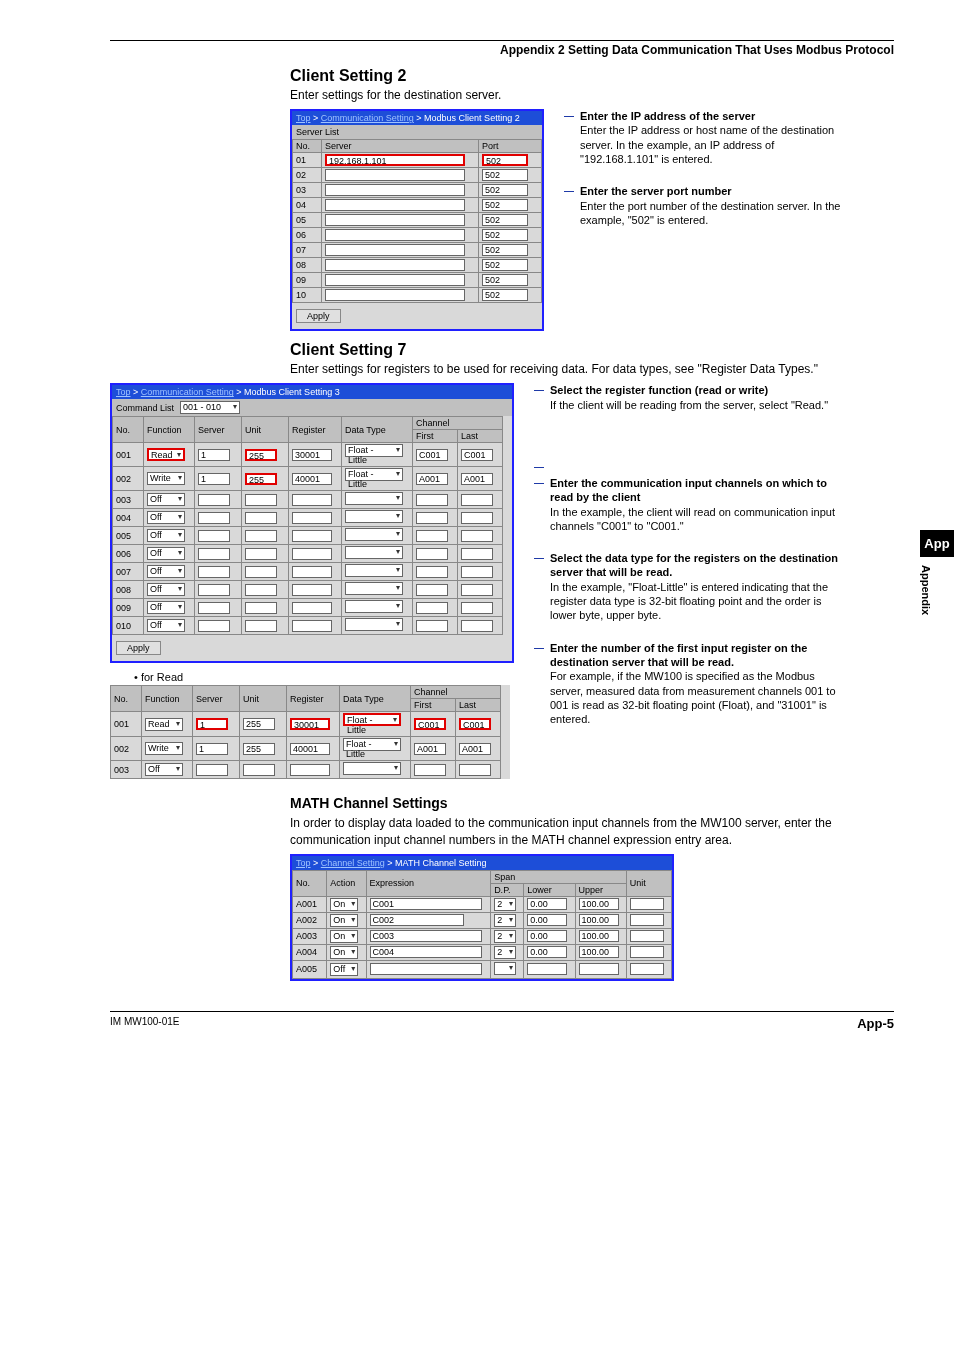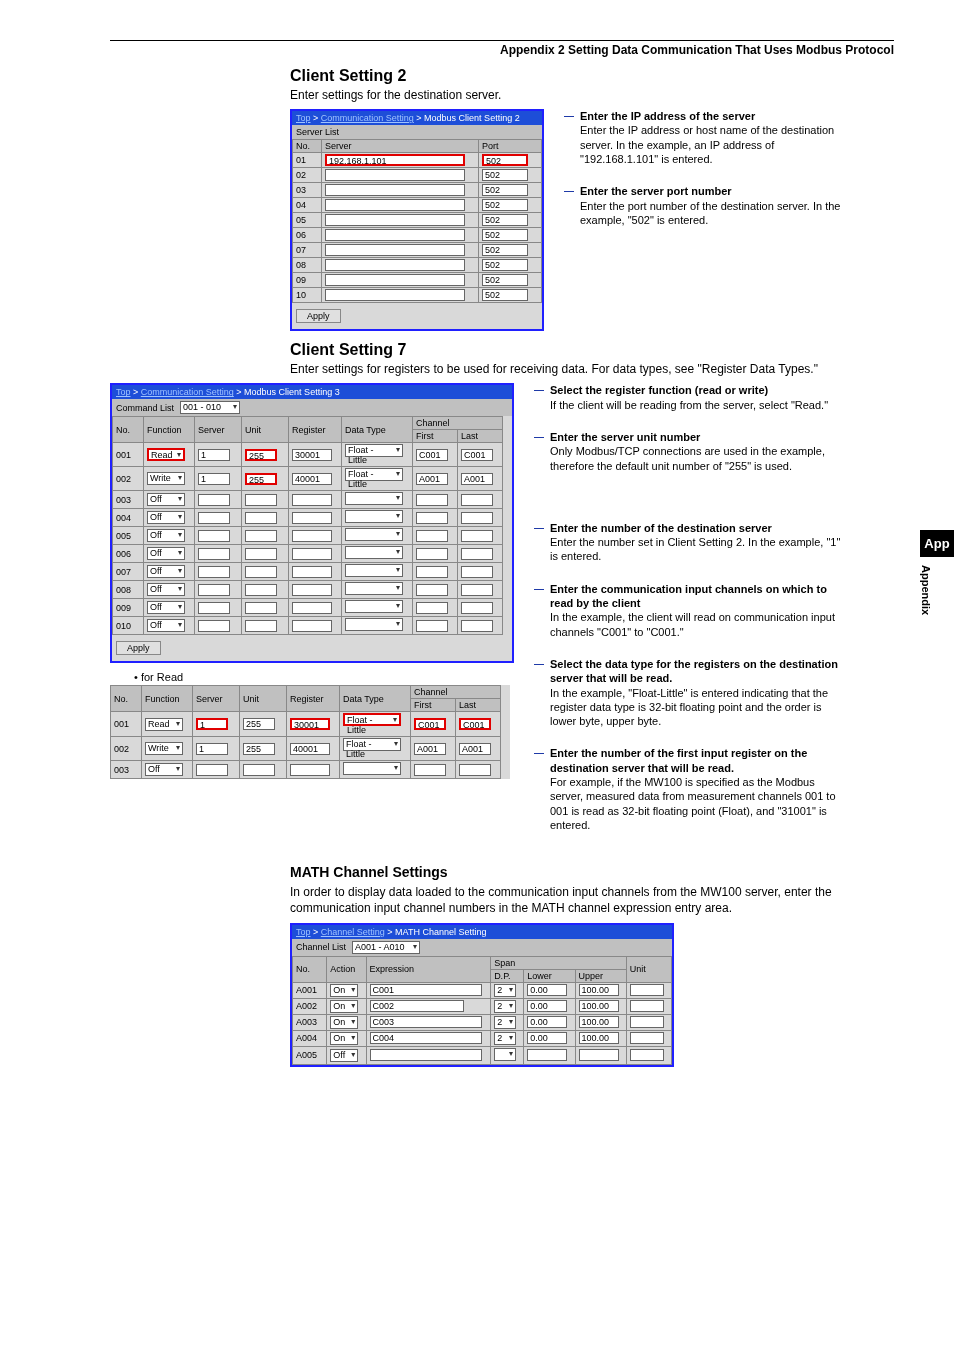--- a/index.html
+++ b/index.html
@@ -626,34 +626,23 @@
       </div>
 
       <div class="callouts" style="width:310px">
         <div class="callout-row">
             <div class="dash"></div>
             <div class="co">
           <div class="co-title">Select the register function (read or write)</div>
           <div>If the client will be reading from the server, select "Read."</div>
         </div>
           </div>
-        <div class="callout-row">
-            <div class="dash"></div>
-            <div class="co">
-          <div class="co-title">Enter the server unit number</div>
-          <div>Only Modbus/TCP connections are used in the example, therefore the default unit number of "255" is used.</div>
-        </div>
-          </div>
         <div style="height:30px"></div>
         <div class="callout-row">
             <div class="dash"></div>
-            <div class="co">
-          <div class="co-title">Enter the number of the destination server</div>
-          <div>Enter the number set in Client Setting 2. In the example, "1" is entered.</div>
-        </div>
           </div>
         <div class="callout-row">
             <div class="dash"></div>
             <div class="co">
           <div class="co-title">Enter the communication input channels on which to read by the client</div>
           <div>In the example, the client will read on communication input channels "C001" to "C001."</div>
         </div>
           </div>
         <div class="callout-row">
             <div class="dash"></div>
@@ -675,24 +664,20 @@
 
   <div class="content">
     <div class="h2">MATH Channel Settings</div>
     <div class="body-text">In order to display data loaded to the communication input channels from the MW100 server, enter the communication input channel numbers in the MATH channel expression entry area.</div>
 
     <div class="panel hl-blue" style="width:380px">
       <div class="bc">
         <span class="lnk">Top</span> &gt;
         <span class="lnk">Channel Setting</span> &gt;
         <span>MATH Channel Setting</span>
-      </div>
-      <div class="subbar">
-        <span>Channel List</span>
-        <span class="sel" style="width:68px">A001 - A010</span>
       </div>
       <table>
         <tbody>
             <tr>
           <th rowspan="2" style="width:30px">No.</th>
           <th rowspan="2" style="width:34px">Action</th>
           <th rowspan="2" style="width:120px">Expression</th>
           <th colspan="3">Span</th>
           <th rowspan="2" style="width:40px">Unit</th>
         </tr>
@@ -784,13 +769,17 @@
               </td>
               <td>
                 <div class="inp" style="width:34px"></div>
               </td>
             </tr>
       </tbody>
         </table>
     </div>
   </div>
 
+  <div class="footer">
+    <div>IM MW100-01E</div>
+    <div class="pn">App-5</div>
+  </div>
 </div>
 
 </body></html>

